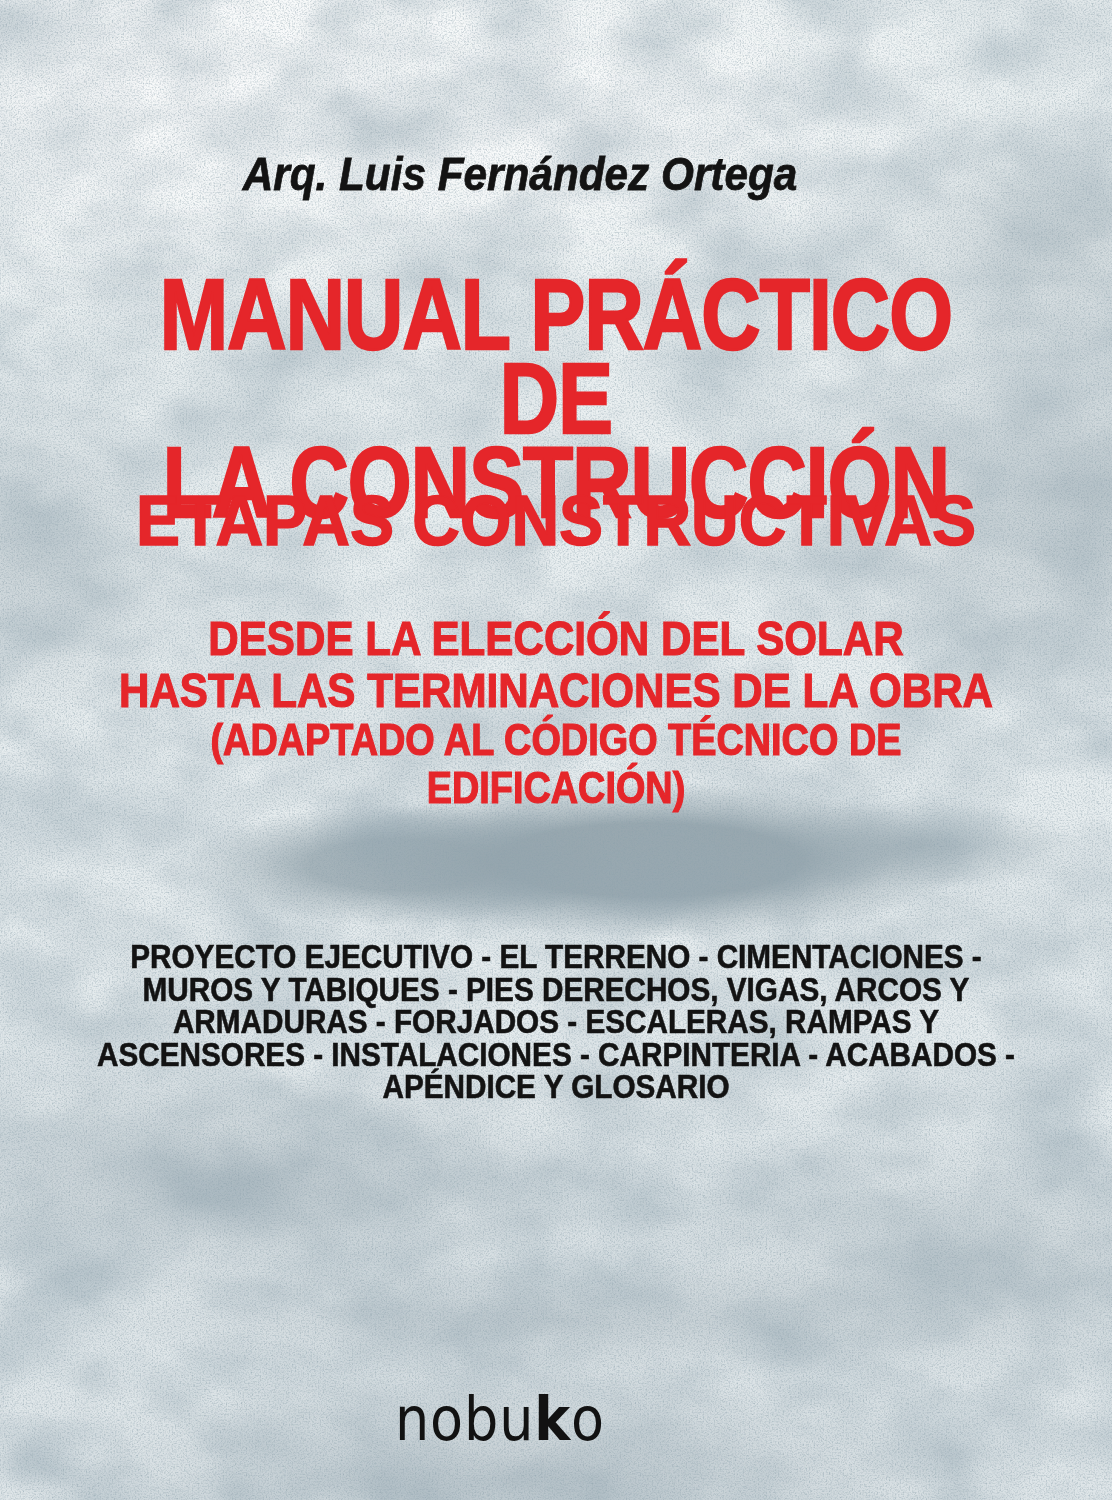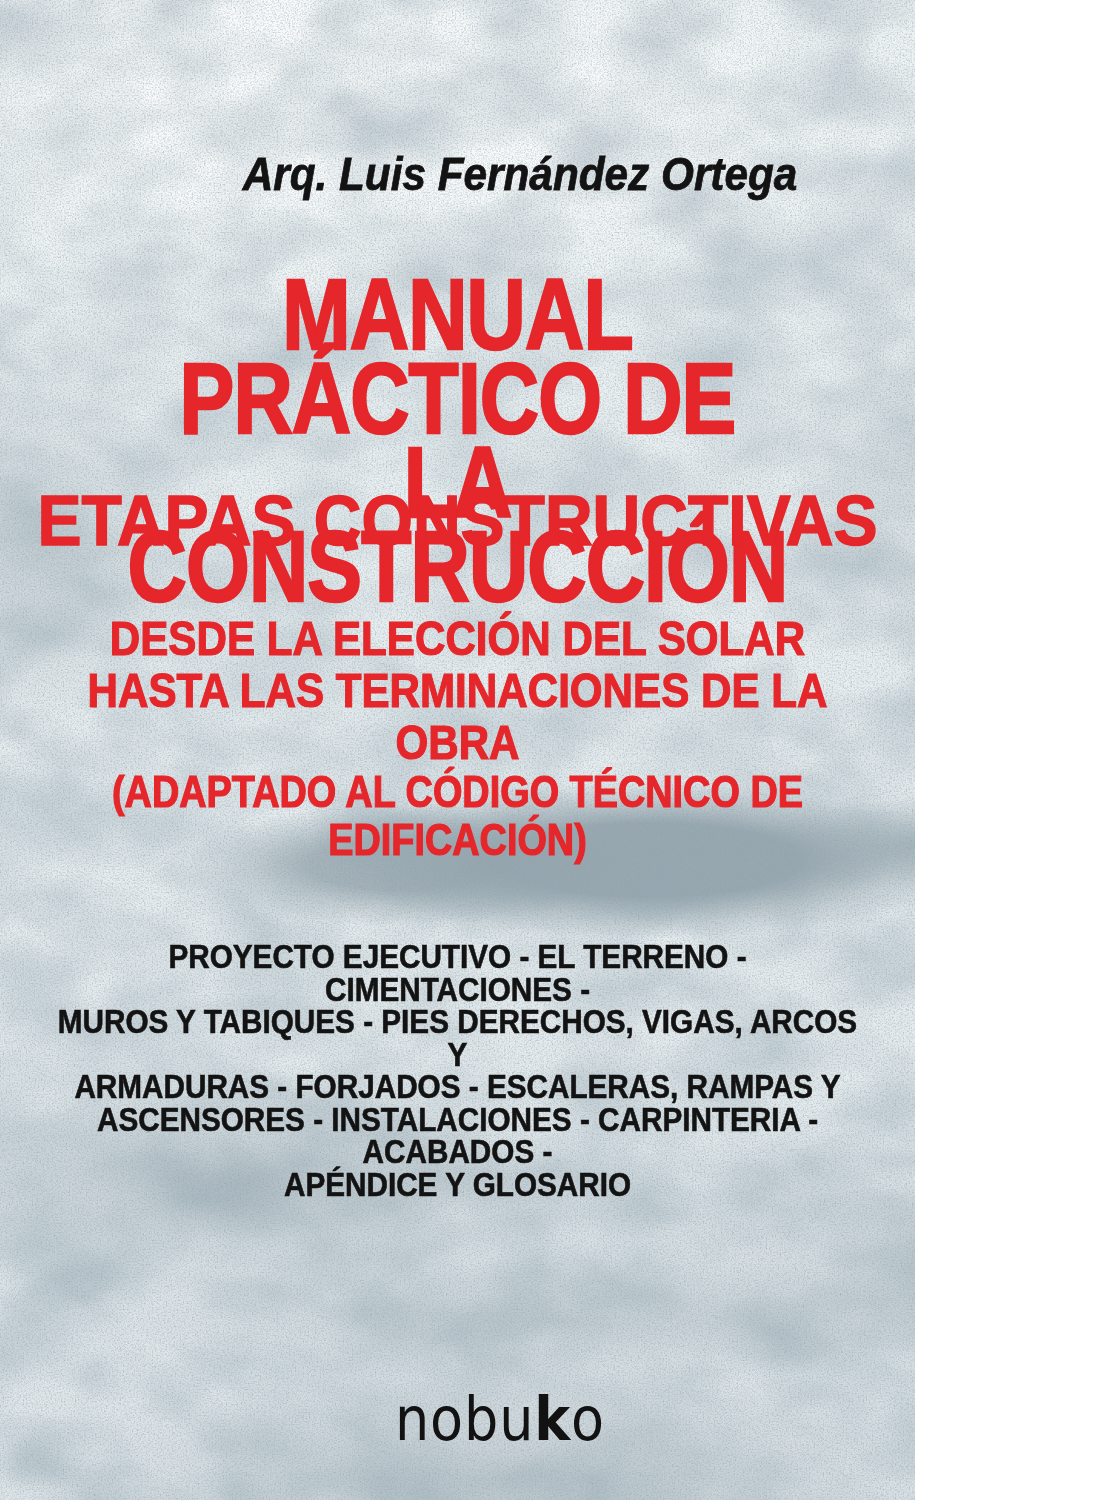--- a/index.html
+++ b/index.html
@@ -3,21 +3,21 @@
 <meta charset="utf-8">
 <style>
   html, body {
     margin: 0;
     padding: 0;
     background: #ffffff;
     font-family: "Liberation Sans", sans-serif;
   }
   .cover {
     position: relative;
-    width: 915px;
+    width: 1112px;
     height: 1500px;
     overflow: hidden;
     background: #e9eef0;
   }
   
   .bg-layer { position: absolute; inset: 0; }
   .patches {
     z-index: 1;
     background:
       

